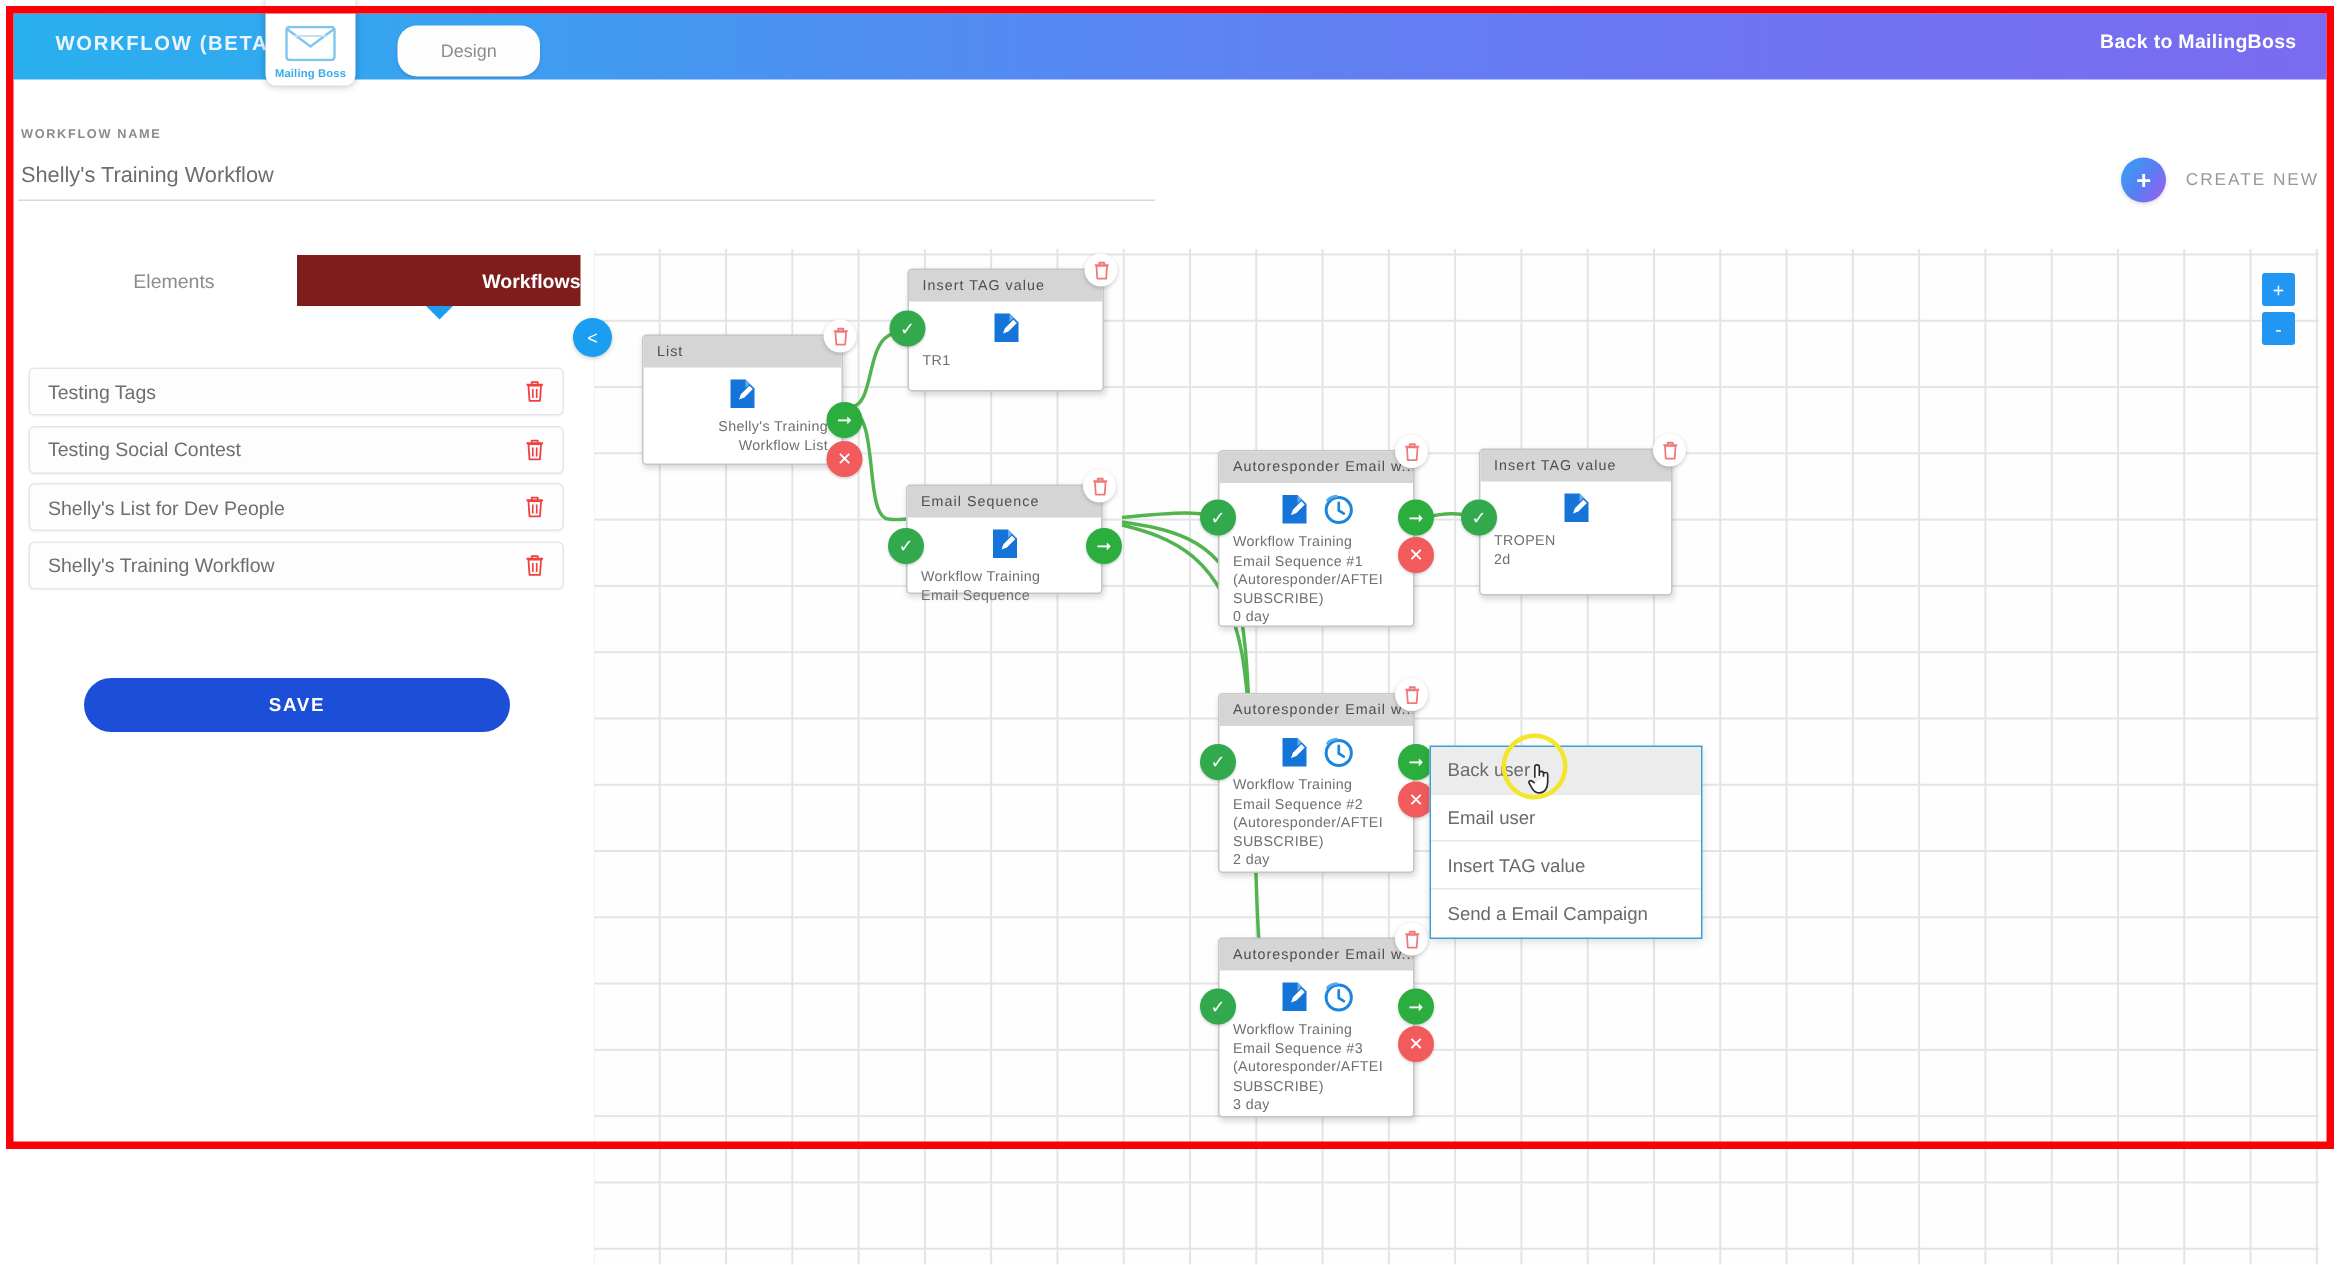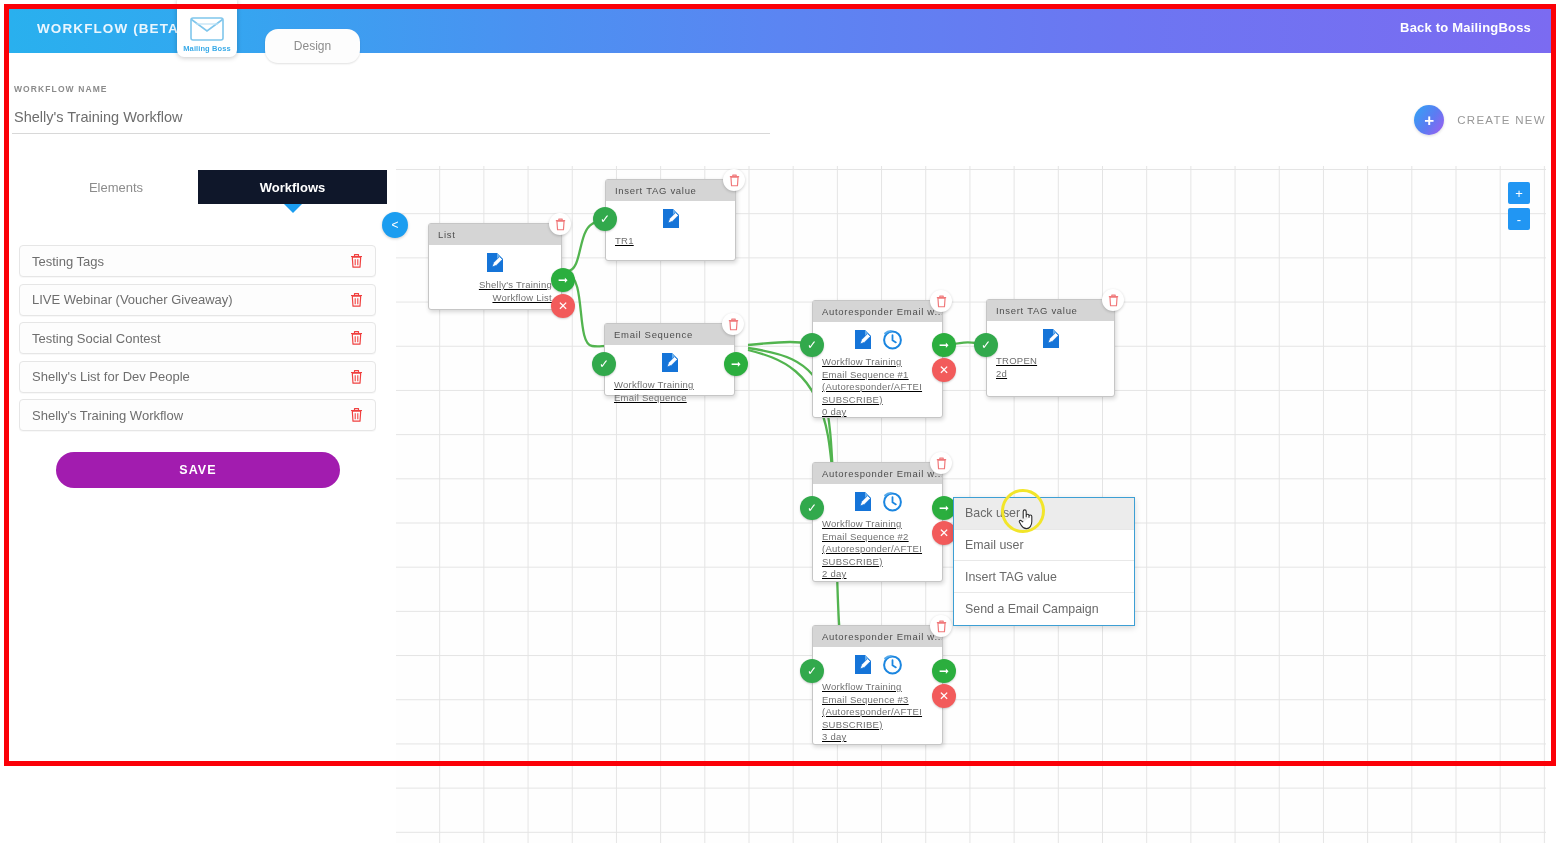--- a/index.html
+++ b/index.html
@@ -30,21 +30,21 @@
     position: absolute; left: 28px; top: 12px;
     font-size: 13.5px; font-weight: bold; letter-spacing: 1.1px;
     color: #eaf6fe;
   }
   .hdr-back {
     position: absolute; right: 20px; top: 11px;
     font-size: 13px; font-weight: bold; color: #ffffff;
     letter-spacing: .2px;
   }
   .design-tab {
-    position: absolute; left: 256px; top: 20px;
+    position: absolute; left: 256px; top: 8px;
     width: 95px; height: 34px; border-radius: 13px;
     background: #fdfdfd;
     display: flex; align-items: center; justify-content: center;
     font-size: 12px; color: #8d8d8d;
     box-shadow: 0 1px 2px rgba(0,0,0,.12);
   }
   .logo-card {
     position: absolute; left: 177px; top: -5px;
     width: 60px; height: 62px;
     background: #fff; border-radius: 7px;
@@ -85,22 +85,22 @@
 
   
   .tabs-row { position: absolute; left: 12px; top: 170px; width: 375px; height: 36px; }
   .tab {
     position: absolute; top: 0; height: 34px;
     display: flex; align-items: center; justify-content: center;
     font-size: 13px;
   }
   .tab-elements { left: 44px; width: 120px; color: #8c8c8c; text-align: center; }
   .tab-workflows {
-    left: 186px; width: 189px; background: #0f172a; color: #fff;
-    font-weight: bold; font-size: 13px;
+    left: 186px; width: 189px; background: #7f1d1d; color: #fff;
+    font-weight: bold; font-size: 13px; justify-content: flex-end;
   }
   .tab-workflows::after {
     content: ""; position: absolute; left: 50%; bottom: -9px;
     margin-left: -9px; width: 0; height: 0;
     border-left: 9px solid transparent; border-right: 9px solid transparent;
     border-top: 9px solid #1b9df0;
   }
 
   .wf-list { position: absolute; left: 19px; top: 245px; width: 357px; }
   .wf-item {
@@ -108,21 +108,21 @@
     background: #fdfdfd; border: 1px solid #e6e6e6; border-radius: 4px;
     display: flex; align-items: center;
     box-shadow: 0 1px 1px rgba(0,0,0,.03);
   }
   .wf-item-label { font-size: 13px; color: #6e6e6e; padding-left: 12px; }
   .trash { position: absolute; right: 12px; top: 50%; transform: translateY(-50%); }
 
   .save-btn {
     position: absolute; left: 56px; top: 452px;
     width: 284px; height: 36px; border-radius: 19px;
-    background: #a21caf; border: none; cursor: pointer;
+    background: #1d4ed8; border: none; cursor: pointer;
     color: #fff; font-size: 12.5px; font-weight: bold; letter-spacing: 1.1px;
     font-family: "Liberation Sans", sans-serif;
   }
 
   
   .canvas {
     position: absolute; left: 396px; top: 166px;
     width: 1150px; height: 677px;
     background-color: #fefefe;
     background-image:
@@ -154,21 +154,21 @@
     border: 1px solid #c6c6c6; border-radius: 3px;
     box-shadow: 1px 2px 4px rgba(0,0,0,.16);
     z-index: 10;
   }
   .node-head {
     height: 21px; background: #d5d5d5;
     display: flex; align-items: center;
     padding-left: 9px; font-size: 9.5px; color: #4e4e4e;
     letter-spacing: .7px; overflow: hidden; white-space: nowrap;
   }
-  .node-body { padding: 7px 9px 9px 9px; text-decoration: underline; }
+  .node-body { padding: 7px 9px 9px 9px; }
   .node-icons { display: flex; gap: 9px; justify-content: center; margin-bottom: 6px; }
   .node-text { font-size: 9.5px; color: #707070; line-height: 12.6px; letter-spacing: .25px; }
   .node-del {
     position: absolute; right: -10px; top: -11px;
     width: 22px; height: 22px; border-radius: 50%;
     background: #fff; box-shadow: 0 1px 3px rgba(0,0,0,.2);
     display: flex; align-items: center; justify-content: center;
     z-index: 14; cursor: pointer;
   }
   .port {
@@ -240,29 +240,20 @@
       <span>Elements</span>
     </div>
     <div class="tab tab-workflows">
       <span>Workflows</span>
     </div>
   </div>
 
   <div class="wf-list">
     <div class="wf-item">
       <span class="wf-item-label">Testing Tags</span>
-      <span class="trash">
-        <svg width="13" height="15" viewBox="0 0 13 15">
-            <path d="M1 3h11M4.5 1.2h4v1.8h-4zM2.3 3.6h8.4l-.7 10.1H3z" fill="none" stroke="#f0403f" stroke-width="1.2" stroke-linejoin="round"></path>
-            <path d="M5.2 5.8v6M7.8 5.8v6" stroke="#f0403f" stroke-width="1.1"></path>
-          </svg>
-      </span>
-    </div>
-    <div class="wf-item">
-      <span class="wf-item-label">LIVE Webinar (Voucher Giveaway)</span>
       <span class="trash">
         <svg width="13" height="15" viewBox="0 0 13 15">
             <path d="M1 3h11M4.5 1.2h4v1.8h-4zM2.3 3.6h8.4l-.7 10.1H3z" fill="none" stroke="#f0403f" stroke-width="1.2" stroke-linejoin="round"></path>
             <path d="M5.2 5.8v6M7.8 5.8v6" stroke="#f0403f" stroke-width="1.1"></path>
           </svg>
       </span>
     </div>
     <div class="wf-item">
       <span class="wf-item-label">Testing Social Contest</span>
       <span class="trash">

